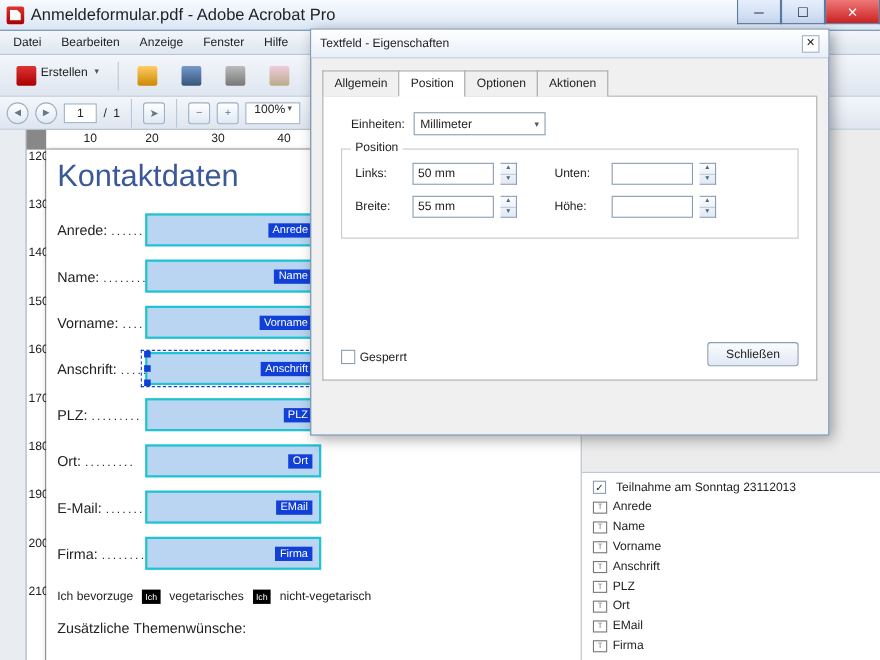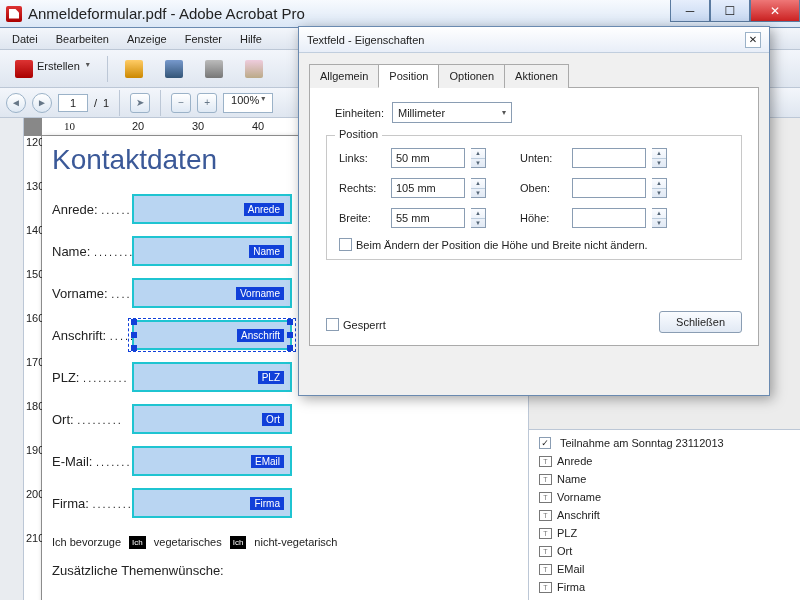--- a/index.html
+++ b/index.html
@@ -44,21 +44,21 @@
 .ckrow{font-size:13px;margin-top:16px;display:flex;align-items:flex-start;gap:8px}
 .ckbx{display:inline-block;background:#000;color:#fff;font-size:8px;padding:2px 3px}
 .right-panel{width:272px;background:#ececec;border-left:1px solid #bcc7d6;display:flex;flex-direction:column}
 .rtools{height:380px;border-bottom:1px solid #bcc7d6}
 .rfields{flex:1;background:#fff}
 .rhdr{height:22px;background:linear-gradient(#f3f6fb,#dfe6f0);border-bottom:1px solid #bcc7d6;display:flex;align-items:center;padding:0 8px;font-size:10px;gap:16px}
 .rhdr span:after{content:" ▾";font-size:8px}
 .flist{padding:4px 8px}
 .flist div{padding:3px 2px;display:flex;align-items:center;gap:5px;font-size:11px}
 .flist .fi{width:13px;height:11px;border:1px solid #777;font-size:7px;text-align:center;line-height:9px;color:#777}
-.dialog{position:absolute;left:298px;top:26px;width:472px;height:370px;background:#f0f0f0;border:1px solid #6a8ab0;box-shadow:3px 3px 12px rgba(0,0,0,.35);z-index:50}
+.dialog{position:absolute;left:282px;top:26px;width:472px;height:370px;background:#f0f0f0;border:1px solid #6a8ab0;box-shadow:3px 3px 12px rgba(0,0,0,.35);z-index:50}
 .dlg-title{height:26px;background:linear-gradient(#fff,#e8eef8);border-bottom:1px solid #c1cede;display:flex;align-items:center;padding:0 8px;font-size:12px;justify-content:space-between}
 .dlg-close{width:16px;height:16px;border:1px solid #9bb2c8;background:#fff;font-size:10px;text-align:center;line-height:13px}
 .tabs{display:flex;margin:10px 10px 0;border-bottom:1px solid #aaa}
 .tab{padding:5px 10px;border:1px solid #aaa;border-bottom:none;background:#f0f0f0;margin-right:-1px;font-size:11px;position:relative;top:1px}
 .tab.active{background:#fff;border-bottom:1px solid #fff}
 .tabc{background:#fff;margin:0 10px 10px;border:1px solid #aaa;border-top:none;padding:14px 16px 16px;height:258px;position:relative}
 .drow{display:flex;align-items:center;margin-bottom:12px;gap:8px}
 .dlbl{width:58px;text-align:right}
 .dsel{width:120px;height:21px;border:1px solid #8a9db3;background:#fff;display:flex;align-items:center;padding:0 5px;justify-content:space-between}
 .dsel:after{content:"▾";font-size:8px;color:#555}
@@ -130,21 +130,21 @@
   <div class="zoom drop">
       <span>100%</span>
     </div>
 </div>
 
 <div class="content">
   <div class="leftbar"></div>
   <div class="doc">
     <div class="page-wrap">
       <div class="ruler-h" id="rh">
-          <span style="left: 22px; font-family: Liberation Serif, serif;">10</span>
+          <span style="left: 34px;">10</span>
           <span style="left: 90px;">20</span>
           <span style="left: 150px;">30</span>
           <span style="left: 210px;">40</span>
           <span style="left: 270px;">50</span>
           <span style="left: 330px;">60</span>
           <span style="left: 390px;">70</span>
           <span style="left: 450px;">80</span>
         </div>
       <div class="ruler-v" id="rv">
           <span style="top: 0px;">120</span>
@@ -303,57 +303,36 @@
           </div>
         <span style="width:22px"></span>
         <span class="glbl">Unten:</span>
         <div class="ginp"></div>
         <div class="spin">
             <div>▲</div>
             <div>▼</div>
           </div>
       </div>
       <div class="grow">
-        <span class="glbl">Rechts:</span>
-        <div class="ginp">
-            <span>105 mm</span>
-          </div>
-        <div class="spin">
-            <div>▲</div>
-            <div>▼</div>
-          </div>
-        <span style="width:22px"></span>
-        <span class="glbl">Oben:</span>
-        <div class="ginp"></div>
-        <div class="spin">
-            <div>▲</div>
-            <div>▼</div>
-          </div>
-      </div>
-      <div class="grow">
         <span class="glbl">Breite:</span>
         <div class="ginp">
             <span>55 mm</span>
           </div>
         <div class="spin">
             <div>▲</div>
             <div>▼</div>
           </div>
         <span style="width:22px"></span>
         <span class="glbl">Höhe:</span>
         <div class="ginp"></div>
         <div class="spin">
             <div>▲</div>
             <div>▼</div>
           </div>
       </div>
-      <div style="display:flex;align-items:center;margin-top:4px">
-        <span class="chk"></span>
-        <span>Beim Ändern der Position die Höhe und Breite nicht ändern.</span>
-      </div>
     </div>
     <div class="lockrow">
       <span class="chk"></span>
       <span>Gesperrt</span>
     </div>
     <div class="closerow">
       <button class="btn">Schließen</button>
     </div>
   </div>
 </div>

